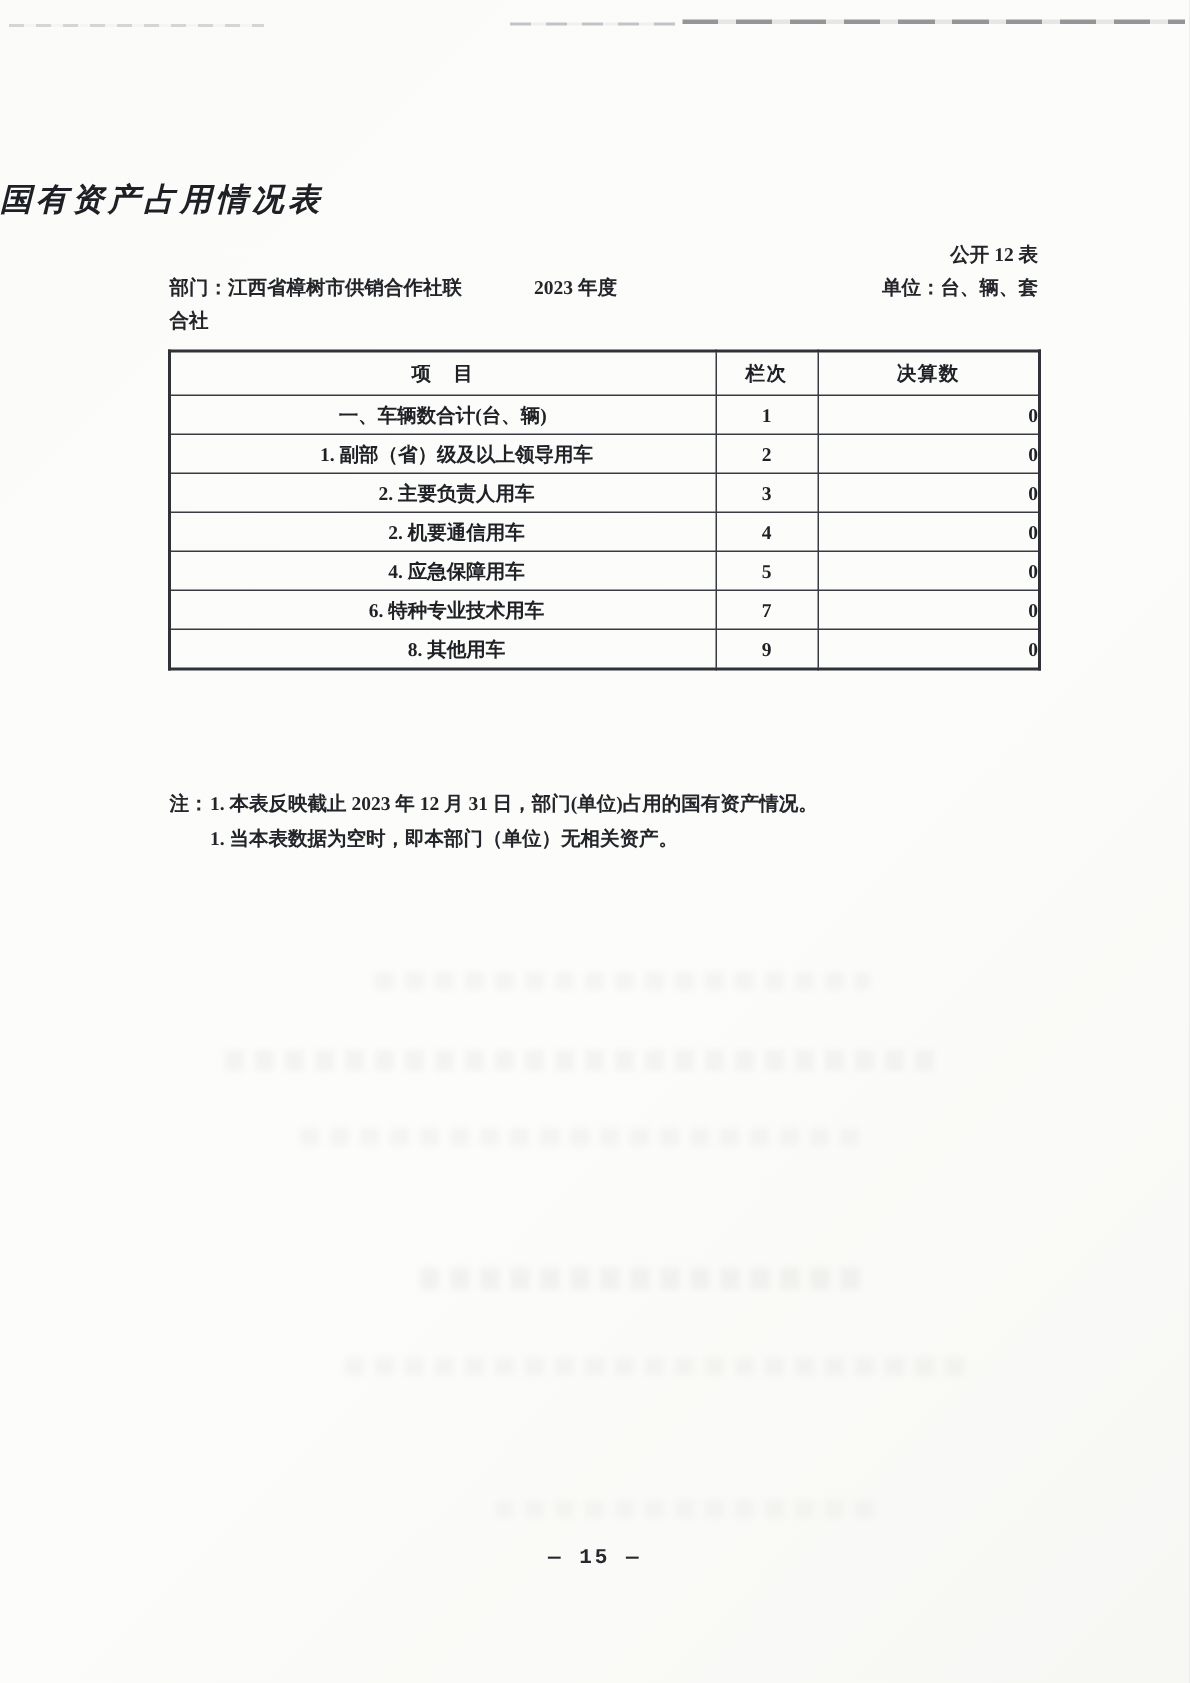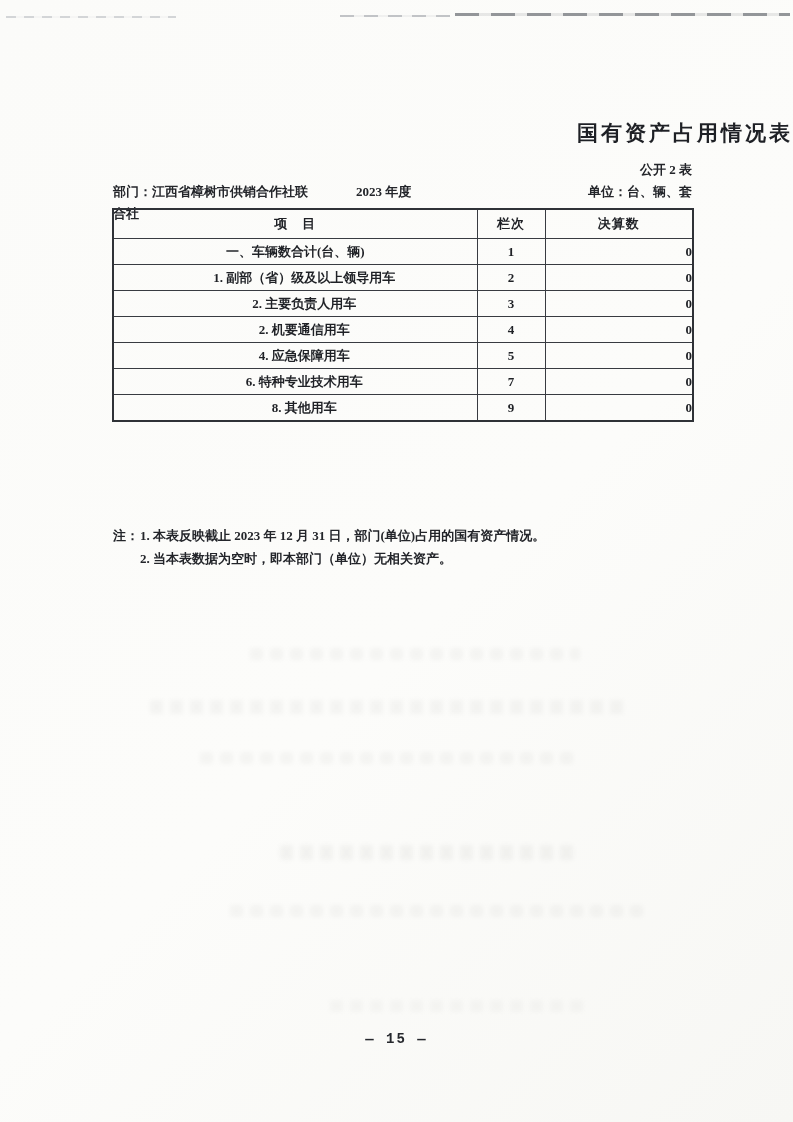--- a/index.html
+++ b/index.html
@@ -38,35 +38,36 @@
   }
   .g1 { top: 648px; left: 250px; width: 330px; }
   .g2 { top: 700px; left: 150px; width: 480px; height: 14px; opacity:.08; }
   .g3 { top: 752px; left: 200px; width: 380px; }
   .g4 { top: 845px; left: 280px; width: 300px; height: 15px; opacity:.09; }
   .g5 { top: 905px; left: 230px; width: 420px; }
   .g6 { top: 1000px; left: 330px; width: 260px; opacity:.06; }
 
   .title {
     position: absolute; top: 119px; left: 0; width: 100%;
-    text-align: right;
+    text-align: left;
     font-family: "DejaVu Sans", "Liberation Sans", sans-serif;
     font-size: 21px; font-weight: bold; letter-spacing: 3px;
     color: #1e2025;
+    font-style: italic;
   }
 
   .meta { font-size: 13px; font-weight: bold; white-space: nowrap; }
   .meta-code  { position: absolute; top: 161px; right: 101px; }
   .meta-dept  { position: absolute; top: 183px; left: 113px; }
   .meta-year  { position: absolute; top: 183px; left: 356px; }
   .meta-unit  { position: absolute; top: 183px; right: 101px; }
   .meta-dept2 { position: absolute; top: 205px; left: 113px; }
 
   table.asset-table {
-    position: absolute; top: 208px; left: 112px;
+    position: absolute; top: 233px; left: 112px;
     width: 580px; border-collapse: collapse; table-layout: fixed;
     font-size: 13px; font-weight: bold; color: #1f2126;
     border: 2px solid #2f3237;
   }
   .asset-table th, .asset-table td {
     border: 1px solid #383b41;
     padding: 0;
     overflow: hidden; white-space: nowrap;
   }
   .asset-table th { height: 28px; font-weight: bold; letter-spacing: 1px; }
@@ -98,21 +99,21 @@
 <body>
 
 <div class="page">
 
   <div class="scan-line-left"></div>
   <div class="scan-line-mid"></div>
   <div class="scan-line-right"></div>
 
   <div class="title">国有资产占用情况表</div>
 
-  <div class="meta meta-code">公开 2 表</div>
+  <div class="meta meta-code">公开 12 表</div>
   <div class="meta meta-dept">部门：江西省樟树市供销合作社联</div>
   <div class="meta meta-year">2023 年度</div>
   <div class="meta meta-unit">单位：台、辆、套</div>
   <div class="meta meta-dept2">合社</div>
 
   <table class="asset-table">
     <colgroup>
       <col class="col-item">
         <col class="col-num">
         <col class="col-val">
@@ -162,21 +163,21 @@
       </tr>
     </tbody>
   </table>
 
   <div class="notes">
     <div class="note-row">
       <span class="note-prefix">注：</span>
       <span>1. 本表反映截止 2023 年 12 月 31 日，部门(单位)占用的国有资产情况。</span>
     </div>
     <div class="note-row">
-      <span class="note-indent">2. 当本表数据为空时，即本部门（单位）无相关资产。</span>
+      <span class="note-indent">1. 当本表数据为空时，即本部门（单位）无相关资产。</span>
     </div>
   </div>
 
   <div class="ghost g1"></div>
   <div class="ghost g2"></div>
   <div class="ghost g3"></div>
   <div class="ghost g4"></div>
   <div class="ghost g5"></div>
   <div class="ghost g6"></div>
 

